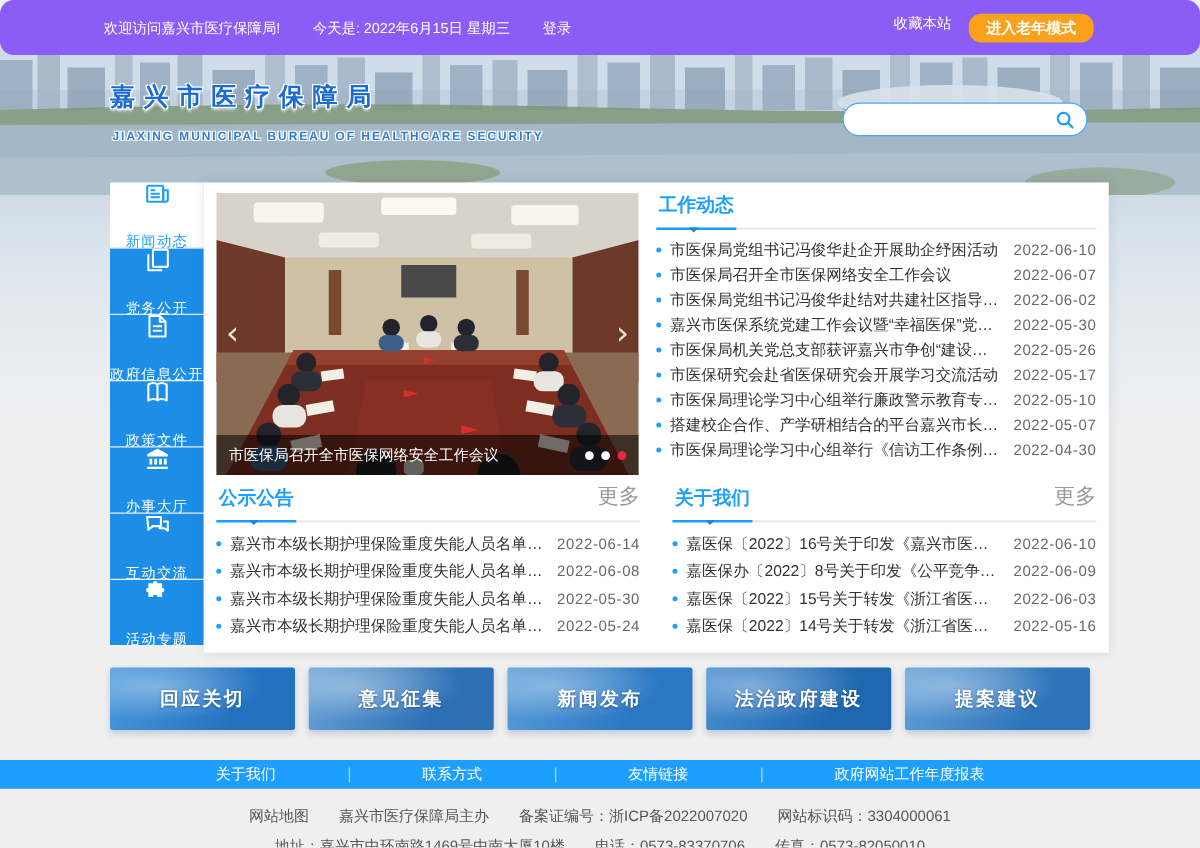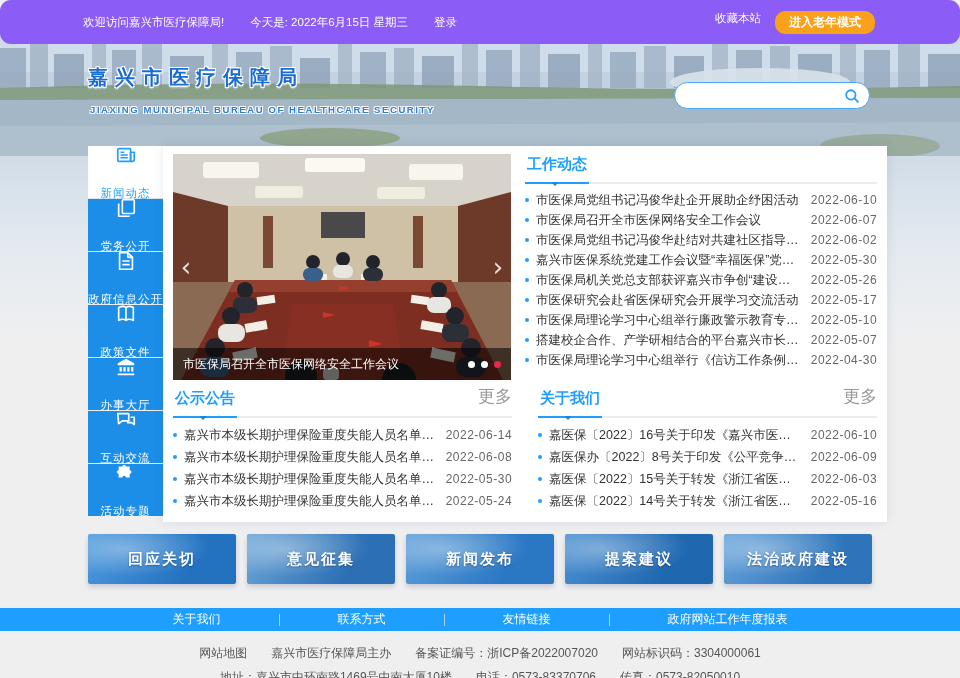--- a/index.html
+++ b/index.html
@@ -489,24 +489,24 @@
       <div class="quick">
         <span>回应关切</span>
       </div>
       <div class="quick">
         <span>意见征集</span>
       </div>
       <div class="quick">
         <span>新闻发布</span>
       </div>
       <div class="quick">
+        <span>法治政府建设</span>
+      </div>
+      <div class="quick">
         <span>提案建议</span>
-      </div>
-      <div class="quick">
-        <span>法治政府建设</span>
       </div>
     </div>
 </div>
 
 <div class="footer-bar">
     <span class="fnav-item">关于我们</span>
     <span class="fnav-sep"></span>
     <span class="fnav-item">联系方式</span>
     <span class="fnav-sep"></span>
     <span class="fnav-item">友情链接</span>

